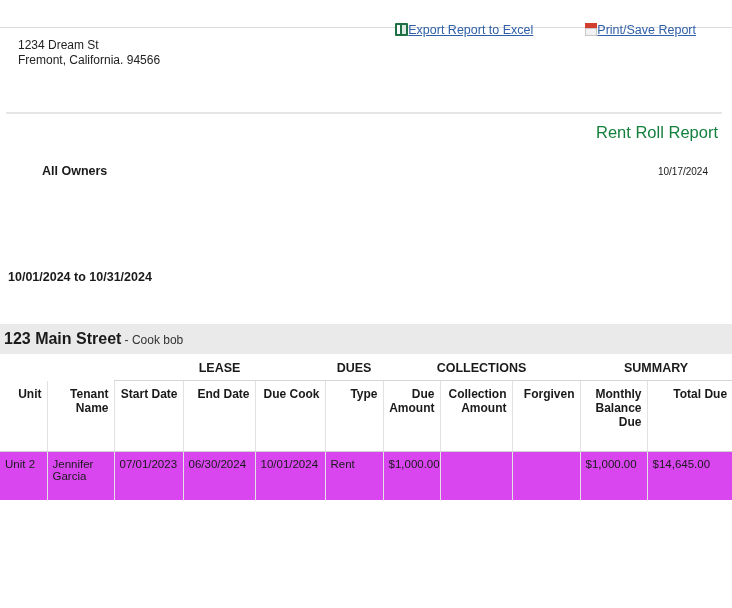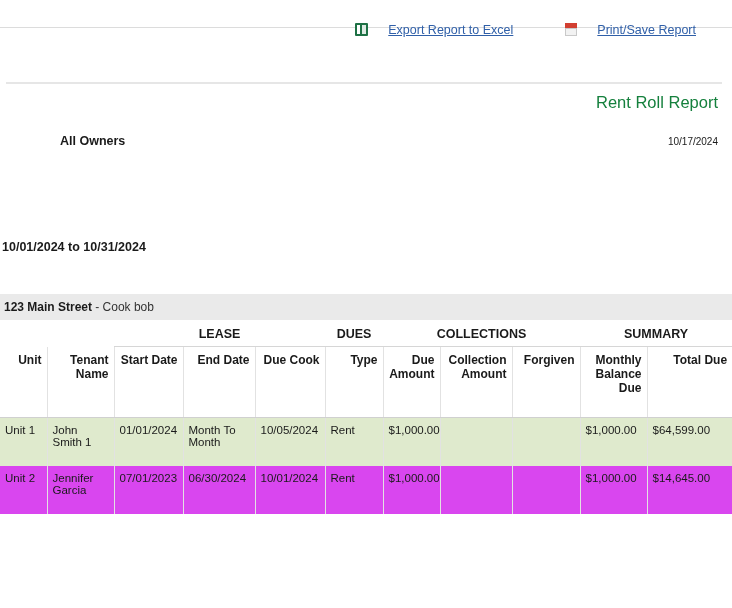--- a/index.html
+++ b/index.html
@@ -22,21 +22,21 @@
     display: flex;
     align-items: center;
     justify-content: flex-end;
     padding-right: 36px;
     box-sizing: border-box;
     border-bottom: 1px solid #dcdcdc;
   }
   .tool-link {
     display: flex;
     align-items: center;
-    gap: 20px;
+    gap: 0;
     margin-left: 52px;
     cursor: pointer;
     margin-top: 32px;
   }
   .tool-link .label {
     color: #2f5fa8;
     text-decoration: underline;
     font-size: 12.5px;
   }
   .icon-excel {
@@ -110,22 +110,21 @@
   .report-title {
     color: #15803d;
     font-size: 16.5px;
   }
 
   
   .owner-row {
     display: flex;
     align-items: center;
     margin-top: 22px;
-    padding: 0 14px 0 14px;
-    gap: 18px;
+    padding: 0 24px 0 14px;
   }
   .icon-people {
     width: 20px; height: 14px;
     position: relative;
     flex: 0 0 auto;
     margin-right: 8px;
   }
   .icon-people .p1,
   .icon-people .p2 {
     position: absolute;
@@ -153,21 +152,21 @@
   }
   .owner-date {
     font-weight: normal;
     font-size: 10px;
     margin-left: 12px;
   }
 
   
   .date-range {
     margin-top: 92px;
-    padding-left: 2px;
+    padding-left: 8px;
     font-weight: bold;
     font-size: 12.5px;
   }
 
   
   .table-wrap {
     margin-top: 40px;
   }
   table.report {
     width: 732px;
@@ -175,21 +174,21 @@
     table-layout: fixed;
     font-size: 11.5px;
   }
   .property-bar td {
     background: #eaeaea;
     padding: 6px 6px 6px 4px;
     border-bottom: 1px solid #ffffff;
   }
   .property-bar .prop-name {
     font-weight: bold;
-    font-size: 12px;
+    font-size: 16px;
   }
   .property-bar .prop-owner {
     font-weight: normal;
     font-size: 12px;
     color: #333;
   }
 
   tr.group-row th {
     font-size: 12.5px;
     font-weight: bold;
@@ -245,20 +244,22 @@
     <span class="icon-excel"></span>
     <span class="label">Export Report to Excel</span>
   </div>
   <div class="tool-link">
     <span class="icon-pdf"></span>
     <span class="label">Print/Save Report</span>
   </div>
 </div>
 
 <div class="company">
+  <div class="line">1234 Dream St</div>
+  <div class="line">Fremont, California. 94566</div>
 </div>
 
 <div class="rule"></div>
 <div class="report-title-row">
   <span class="report-title">Rent Roll Report</span>
 </div>
 
 <div class="owner-row">
   <span class="icon-people">
     <span class="p1"><span class="head"></span><span class="body"></span></span>
@@ -308,33 +309,20 @@
         <th>Due Cook</th>
         <th>Type</th>
         <th>Due Amount</th>
         <th>Collection Amount</th>
         <th>Forgiven</th>
         <th>Monthly Balance Due</th>
         <th>Total Due</th>
       </tr>
     </thead>
     <tbody>
-      <tr class="data shaded">
-        <td>Unit 1</td>
-        <td>John Smith 1</td>
-        <td>01/01/2024</td>
-        <td>Month To Month</td>
-        <td>10/05/2024</td>
-        <td>Rent</td>
-        <td class="num">$1,000.00</td>
-        <td class="num"></td>
-        <td class="num"></td>
-        <td class="num">$1,000.00</td>
-        <td class="num">$64,599.00</td>
-      </tr>
       <tr class="data plain">
         <td>Unit 2</td>
         <td>Jennifer Garcia</td>
         <td>07/01/2023</td>
         <td>06/30/2024</td>
         <td>10/01/2024</td>
         <td>Rent</td>
         <td class="num">$1,000.00</td>
         <td class="num"></td>
         <td class="num"></td>

